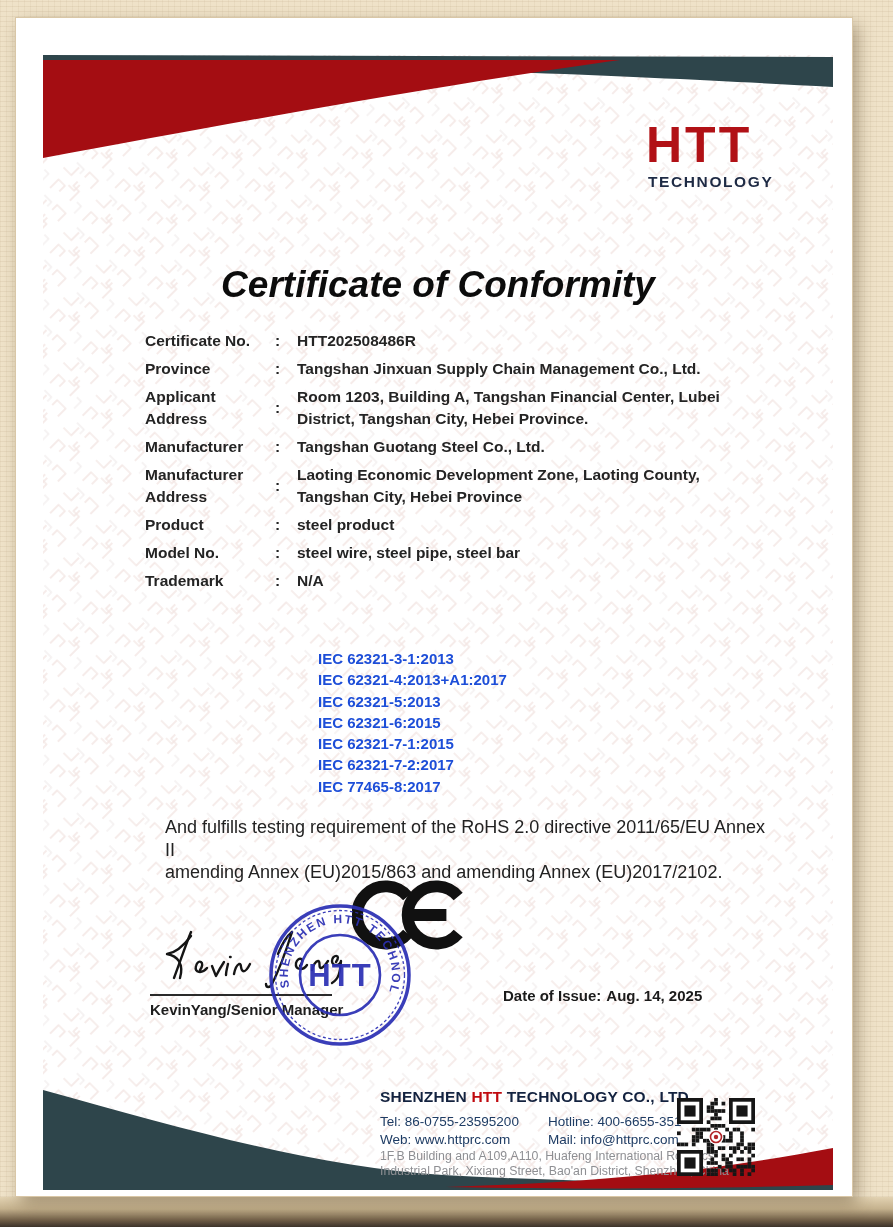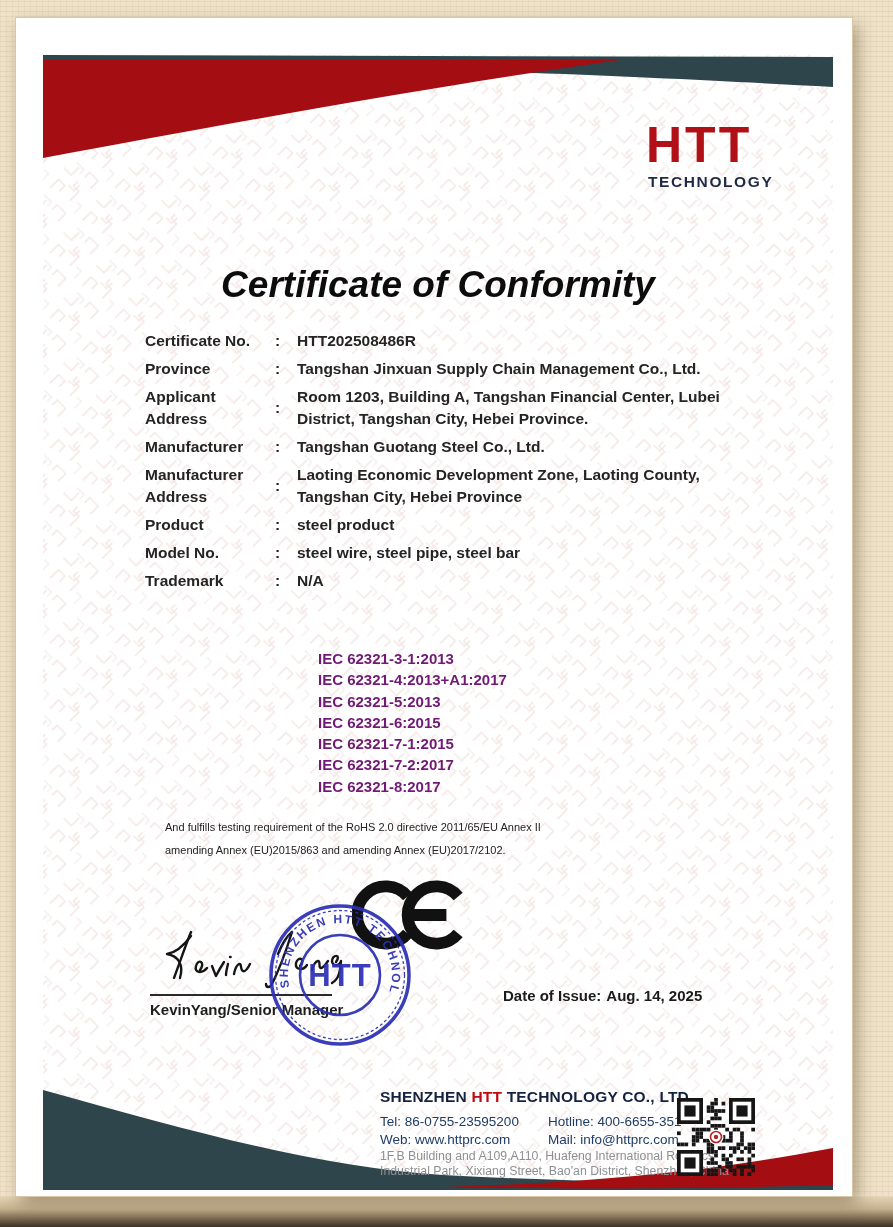--- a/index.html
+++ b/index.html
@@ -39,23 +39,23 @@
   .fields{ left:129px; top:312px; width:622px;
     display:grid; grid-template-columns:130px 22px 1fr; row-gap:6px;
     font-size:15.5px; font-weight:bold; color:#242424; line-height:22px; }
   .f-label{ align-self:center; }
   .f-colon{ align-self:center; text-align:left; }
   .f-value{ align-self:center; }
 
   .statement{ left:131px; top:588px; width:648px; font-size:15.5px; color:#222; line-height:24px; }
   .statement b{ font-weight:bold; }
 
-  .standards{ left:302px; top:630px; font-size:15px; font-weight:bold; color:#701a75; line-height:21.3px; }
-
-  .rohs{ left:149px; top:798px; width:608px; font-size:11px; color:#222; line-height:22.5px; }
+  .standards{ left:302px; top:630px; font-size:15px; font-weight:bold; color:#1d4ed8; line-height:21.3px; }
+
+  .rohs{ left:149px; top:798px; width:608px; font-size:18px; color:#222; line-height:22.5px; }
 
   .ce{ left:336px; top:855px; }
 
   .sig-svg{ left:144px; top:908px; }
   .sig-line{ left:134px; top:976px; width:182px; height:2px; background:#2a2a2a; }
   .sig-caption{ left:134px; top:983px; font-size:15px; font-weight:bold; color:#1d1d1d; }
 
   .stamp{ left:251px; top:884px; opacity:.93; }
 
   .date-line{ left:487px; top:969px; font-size:15px; font-weight:bold; color:#1b1b1b; }
@@ -145,21 +145,21 @@
   </div>
 
 
   <div class="abs content standards">
     <div>IEC 62321-3-1:2013</div>
     <div>IEC 62321-4:2013+A1:2017</div>
     <div>IEC 62321-5:2013</div>
     <div>IEC 62321-6:2015</div>
     <div>IEC 62321-7-1:2015</div>
     <div>IEC 62321-7-2:2017</div>
-    <div>IEC 62321-8:2017</div>
+    <div>IEC 77465-8:2017</div>
   </div>
 
   <div class="abs content rohs">
     <div>And fulfills testing requirement of the RoHS 2.0 directive 2011/65/EU Annex II</div>
     <div>amending Annex (EU)2015/863 and amending Annex (EU)2017/2102.</div>
   </div>
 
   <div class="abs content ce">
     <span class="sr">CE</span>
     <svg width="118" height="84" viewBox="0 0 140 86" aria-hidden="true">

